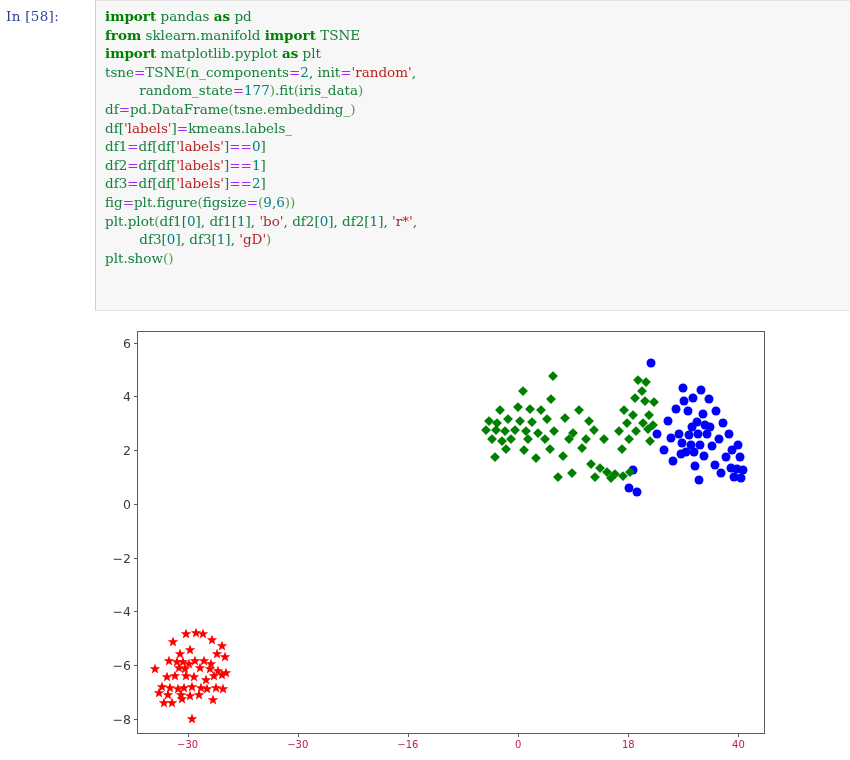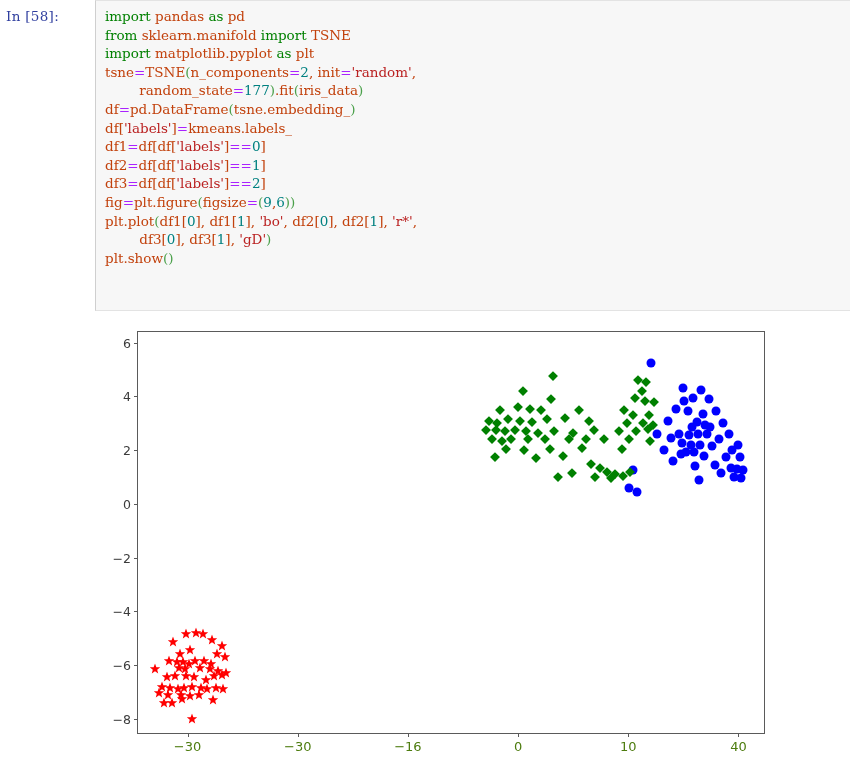--- a/index.html
+++ b/index.html
@@ -48,26 +48,26 @@
   .code {
     position: absolute;
     left: 9px; top: 6px;
     font-family: "DejaVu Serif", serif;
     font-size: 13.5px;
     line-height: 18.6px;
     color: #303030;
     white-space: pre;
   }
   .code .ln { display: block; height: 18.6px; }
-  .kw   { color: #008000; font-weight: normal; }
+  .kw   { color: #008000; font-weight: bold; }
   .str  { color: #BA2121; }
   .num  { color: #008080; }
   .op   { color: #AA22FF; }
   .par  { color: #4aa04a; }
-  .pln  { color: #c2410c; }
+  .pln  { color: #15803d; }
 
   
   .figure {
     position: absolute;
     left: 0; top: 312px;
     width: 850px; height: 448px;
     background: #ffffff;
   }
   .axes {
     position: absolute;
@@ -99,22 +99,22 @@
     font-size: 12.5px;
     color: #3b3b3b;
     white-space: nowrap;
   }
   .lbl-x {
     position: absolute;
     top: 100%;
     margin-top: 6px;
     transform: translateX(-50%);
     font-family: "DejaVu Sans", sans-serif;
-    font-size: 13px;
-    color: #4d7c0f;
+    font-size: 10px;
+    color: #be185d;
     white-space: nowrap;
   }
   .marker {
     position: absolute;
     transform: translate(-50%, -50%);
   }
   .m-circle {
     border-radius: 50%;
   }
   .m-diamond {
@@ -525,19 +525,19 @@
         <div class="lbl-y" style="top: 10.7467px;">6</div>
         <div class="tick-x" style="left: 49.5789px;"></div>
         <div class="lbl-x" style="left: 49.5789px;">−30</div>
         <div class="tick-x" style="left: 159.754px;"></div>
         <div class="lbl-x" style="left: 159.754px;">−30</div>
         <div class="tick-x" style="left: 269.93px;"></div>
         <div class="lbl-x" style="left: 269.93px;">−16</div>
         <div class="tick-x" style="left: 380.105px;"></div>
         <div class="lbl-x" style="left: 380.105px;">0</div>
         <div class="tick-x" style="left: 490.281px;"></div>
-        <div class="lbl-x" style="left: 490.281px;">10</div>
+        <div class="lbl-x" style="left: 490.281px;">18</div>
         <div class="tick-x" style="left: 600.456px;"></div>
         <div class="lbl-x" style="left: 600.456px;">40</div>
       </div>
   </div>
 
 </div>
 
 </body></html>

